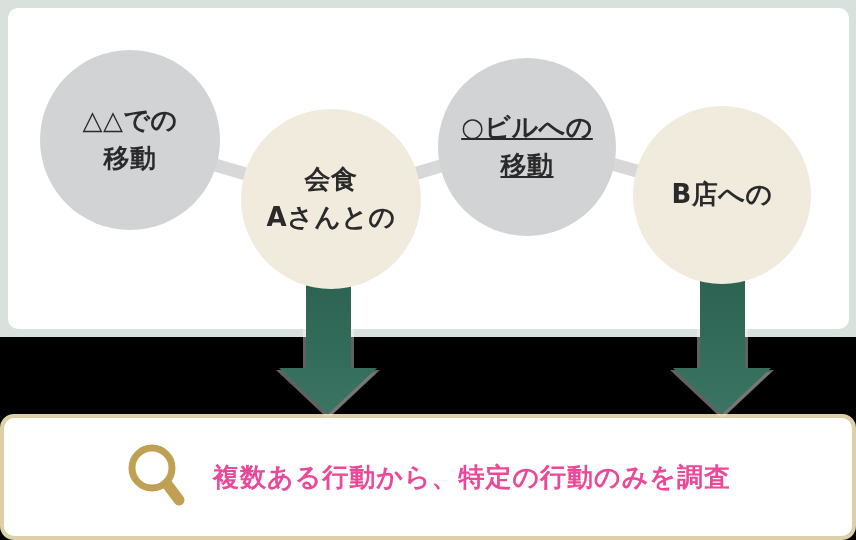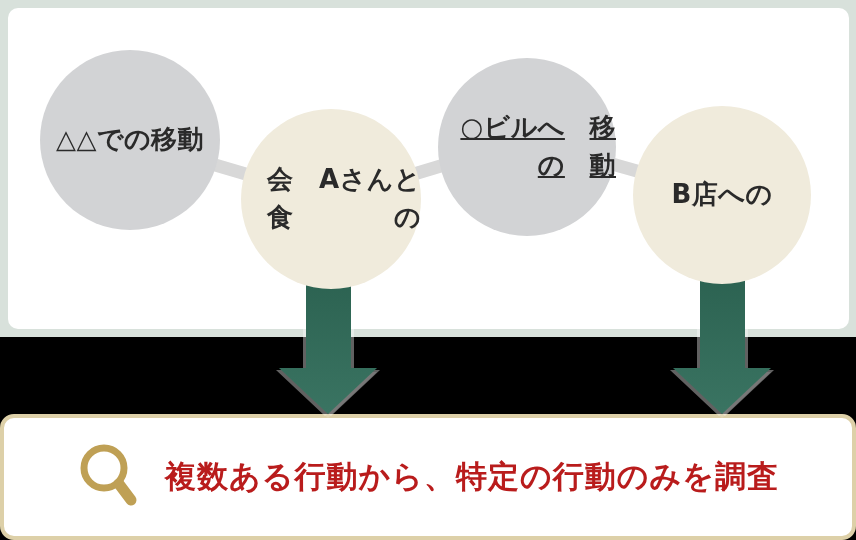--- a/index.html
+++ b/index.html
@@ -13,35 +13,35 @@
   .card{position:absolute;left:8px;top:8px;width:841px;height:321px;background:#ffffff;border-radius:10px;}
   
   .connectors{position:absolute;left:0;top:0;width:856px;height:337px;z-index:2;}
   
   .arrow{position:absolute;z-index:3;
     filter:drop-shadow(3px 2px 0 rgba(255,255,255,0.38)) drop-shadow(-3px 2px 0 rgba(255,255,255,0.38));}
   .arrow-1{left:278px;top:268px;}
   .arrow-2{left:672px;top:266px;}
   
   .circle{position:absolute;z-index:4;border-radius:50%;
-    display:flex;flex-direction:row;align-items:center;justify-content:center;
-    font-weight:700;font-size:26px;line-height:1.45;letter-spacing:0.5px;color:#2a2a2a;text-align:right;}
+    display:flex;flex-direction:column;align-items:center;justify-content:center;
+    font-weight:700;font-size:26px;line-height:1.45;letter-spacing:0.5px;color:#2a2a2a;text-align:left;}
   .circle.gray{background:#d2d3d5;}
   .circle.cream{background:#f0ebdc;}
   .circle-1{left:40px;top:50px;width:180px;height:180px;}
   .circle-2{left:241px;top:109px;width:180px;height:180px;}
   .circle-3{left:438px;top:58px;width:178px;height:178px;text-decoration:underline;}
   .circle-4{left:633px;top:106px;width:178px;height:178px;}
   
   .caption-bar{
     position:absolute;left:0;top:414px;width:856px;height:126px;box-sizing:border-box;
     background:#ffffff;border:4px solid #ddd0a8;border-radius:14px;z-index:2;
     display:flex;align-items:center;justify-content:center;gap:26px;
   }
-  .caption-text{font-size:31px;font-weight:700;color:#b91c1c;letter-spacing:1px;white-space:nowrap;}
+  .caption-text{font-size:26px;font-weight:700;color:#ec4899;letter-spacing:1px;white-space:nowrap;}
   .magnifier{flex:0 0 auto;display:block;}
 </style>
 </head>
 <body>
 
 <div class="stage">
 
   <div class="top-panel">
     <div class="card"></div>
   </div>

